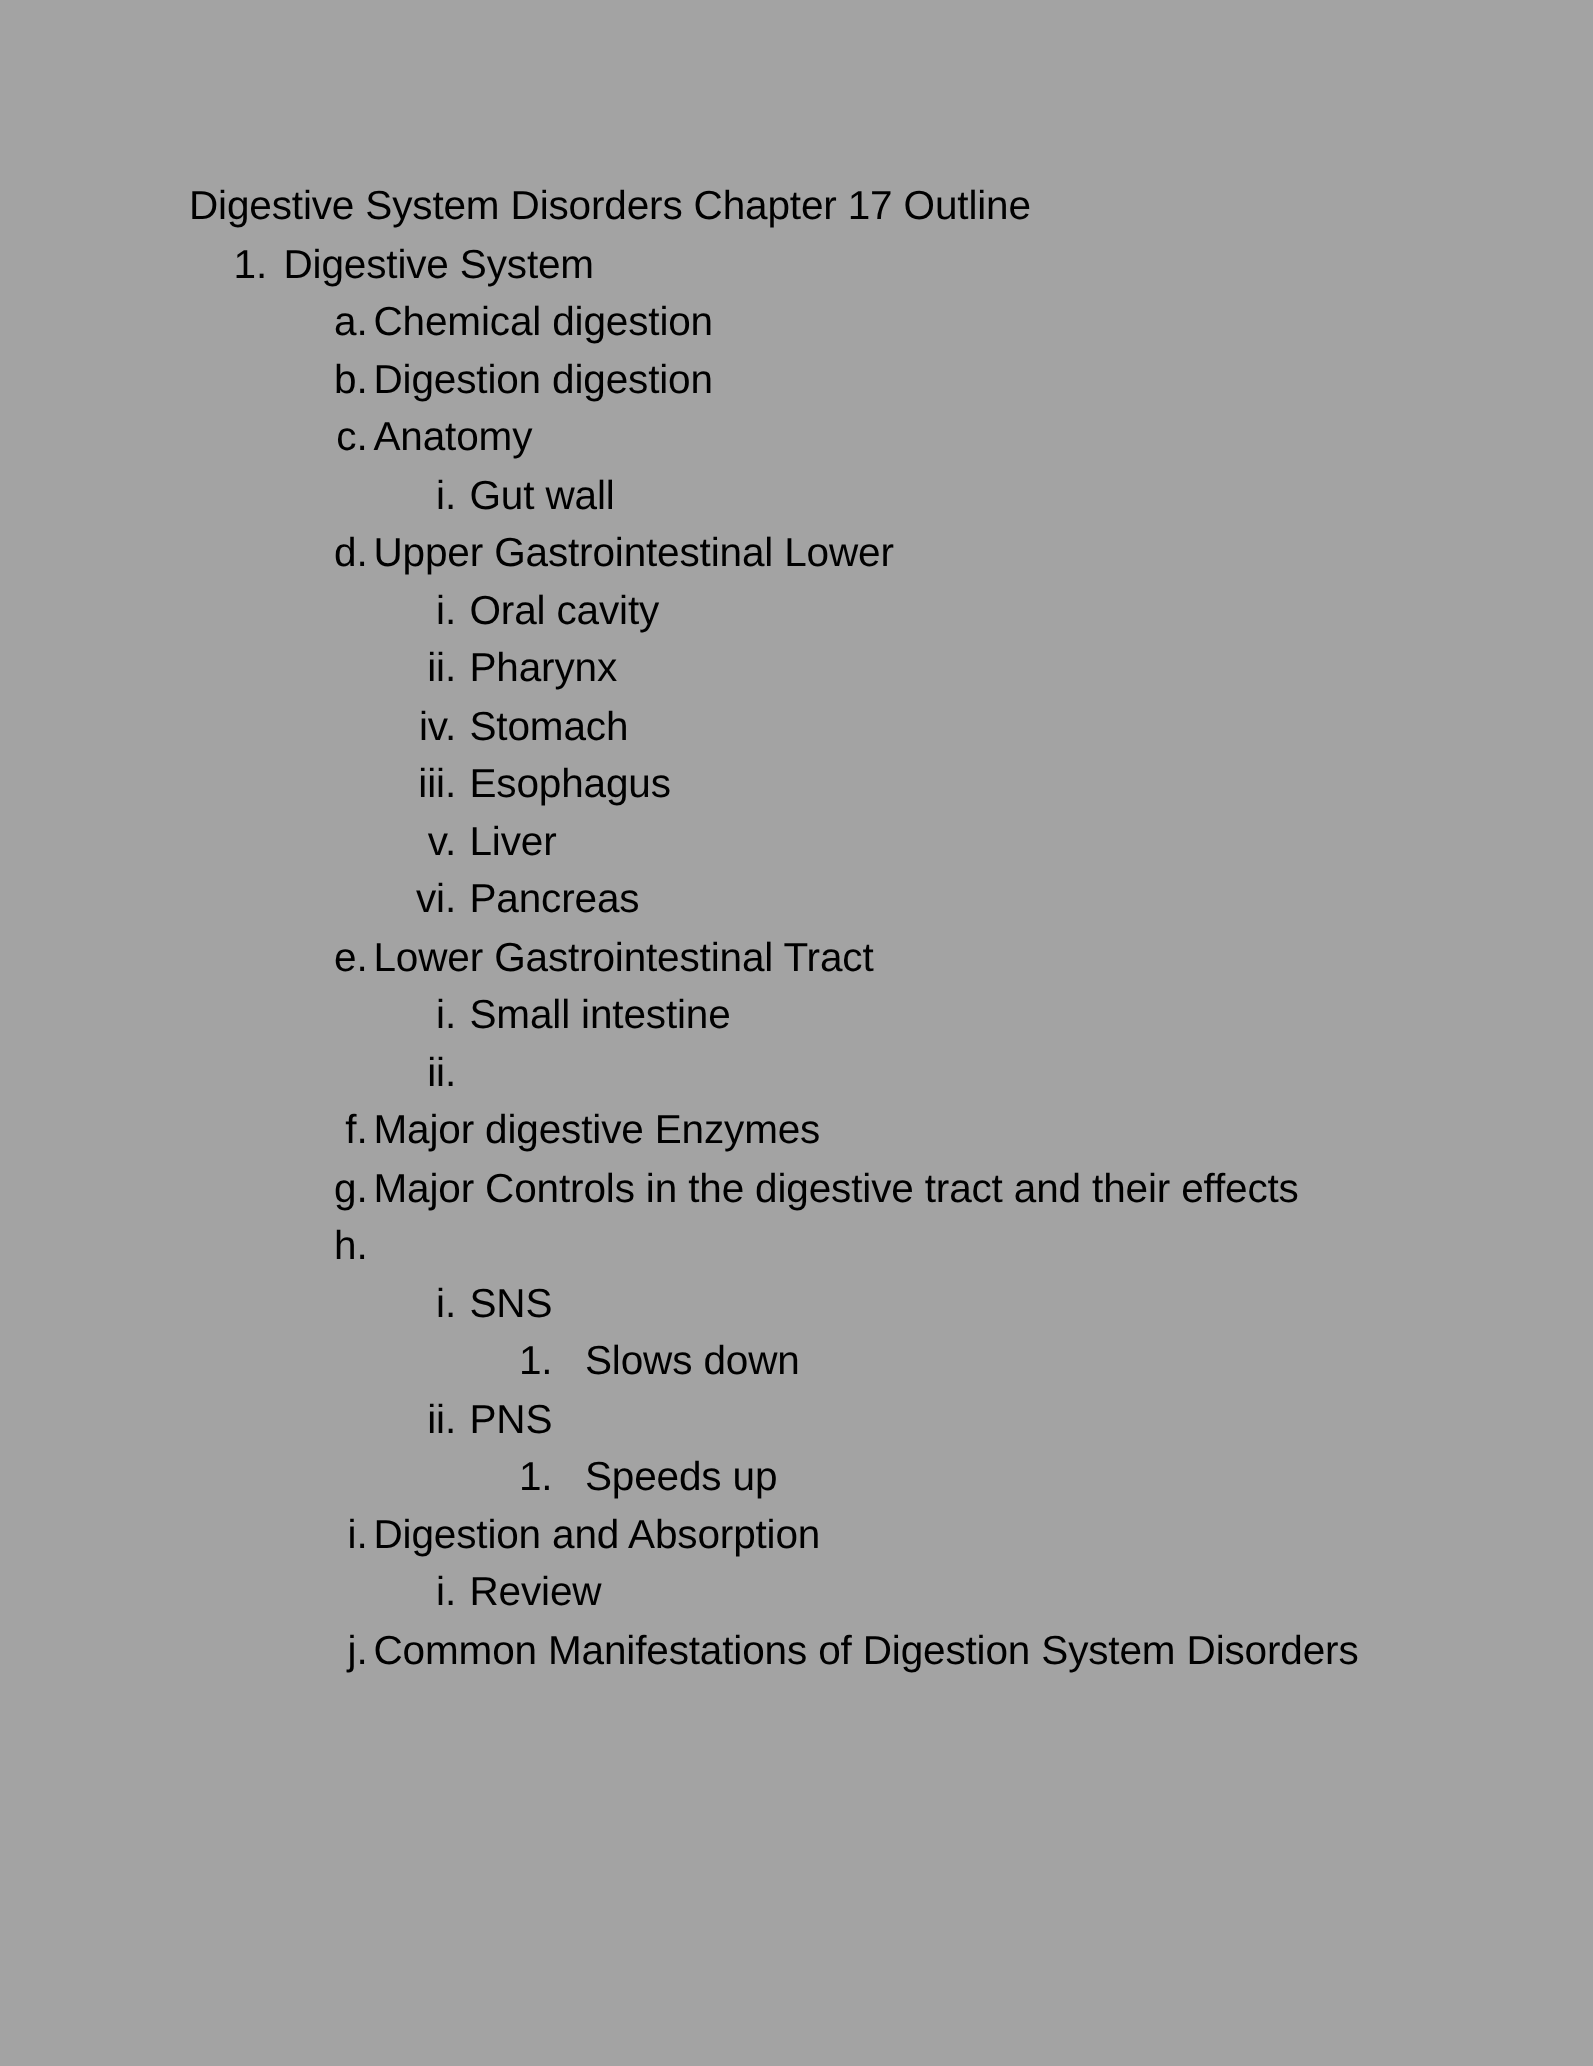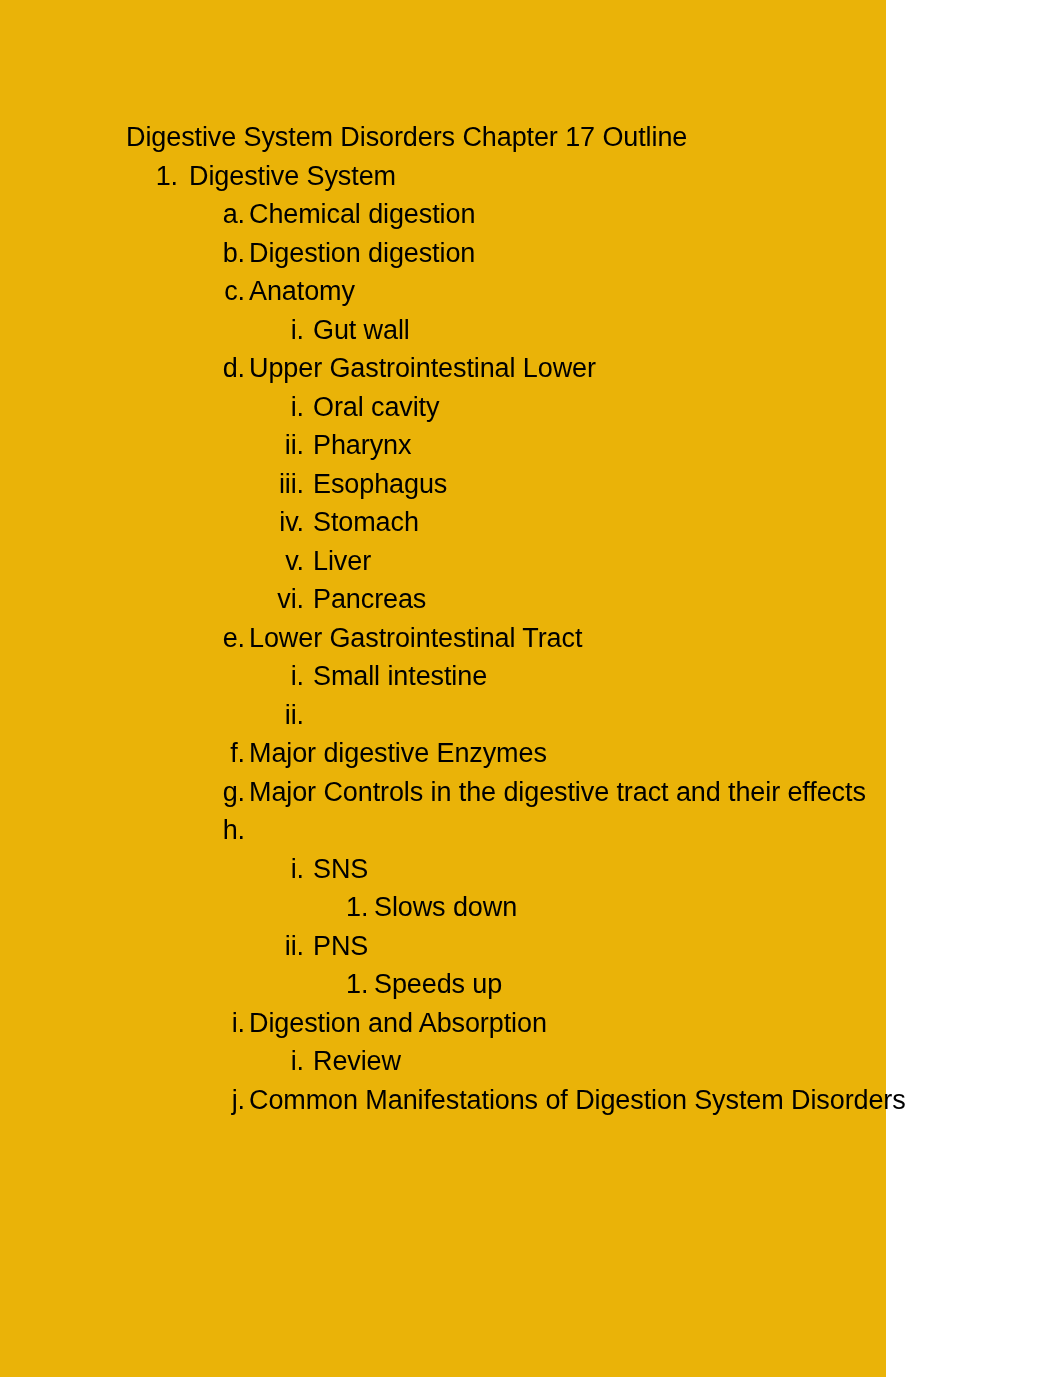--- a/index.html
+++ b/index.html
@@ -14,23 +14,23 @@
     overflow: hidden;
     font-family: "Liberation Sans", sans-serif;
     color: #000000;
     -webkit-font-smoothing: antialiased;
   }
 
   .page {
     position: absolute;
     left: 0;
     top: 0;
-    width: 886px;
+    width: 1062px;
     height: 1377px;
-    background: #eab308;
+    background: #a3a3a3;
   }
 
   .doc-body {
     position: absolute;
     left: 126px;
     top: 118px;
     width: 830px;
   }
 
   .doc-title {
@@ -71,21 +71,21 @@
   .lvl-alpha .txt    { padding-left: 4px; }
 
   
   .lvl-roman         { padding-left: 148px; }
   .lvl-roman .marker { width: 30px; }
   .lvl-roman .txt    { padding-left: 9px; }
 
   
   .lvl-sub         { padding-left: 220px; }
   .lvl-sub .marker { width: 22px; }
-  .lvl-sub .txt    { padding-left: 6px; }
+  .lvl-sub .txt    { padding-left: 6px; margin-left: 16px; }
 </style>
 </head>
 <body>
 
 <div class="page">
   <div class="doc-body">
 
     <div class="doc-title">Digestive System Disorders Chapter 17 Outline</div>
 
     <div id="outline-list">
@@ -115,26 +115,26 @@
         </div>
         <div class="row lvl-roman">
           <span class="marker">i.</span>
           <span class="txt">Oral cavity</span>
         </div>
         <div class="row lvl-roman">
           <span class="marker">ii.</span>
           <span class="txt">Pharynx</span>
         </div>
         <div class="row lvl-roman">
+          <span class="marker">iv.</span>
+          <span class="txt">Stomach</span>
+        </div>
+        <div class="row lvl-roman">
           <span class="marker">iii.</span>
           <span class="txt">Esophagus</span>
-        </div>
-        <div class="row lvl-roman">
-          <span class="marker">iv.</span>
-          <span class="txt">Stomach</span>
         </div>
         <div class="row lvl-roman">
           <span class="marker">v.</span>
           <span class="txt">Liver</span>
         </div>
         <div class="row lvl-roman">
           <span class="marker">vi.</span>
           <span class="txt">Pancreas</span>
         </div>
         <div class="row lvl-alpha">

